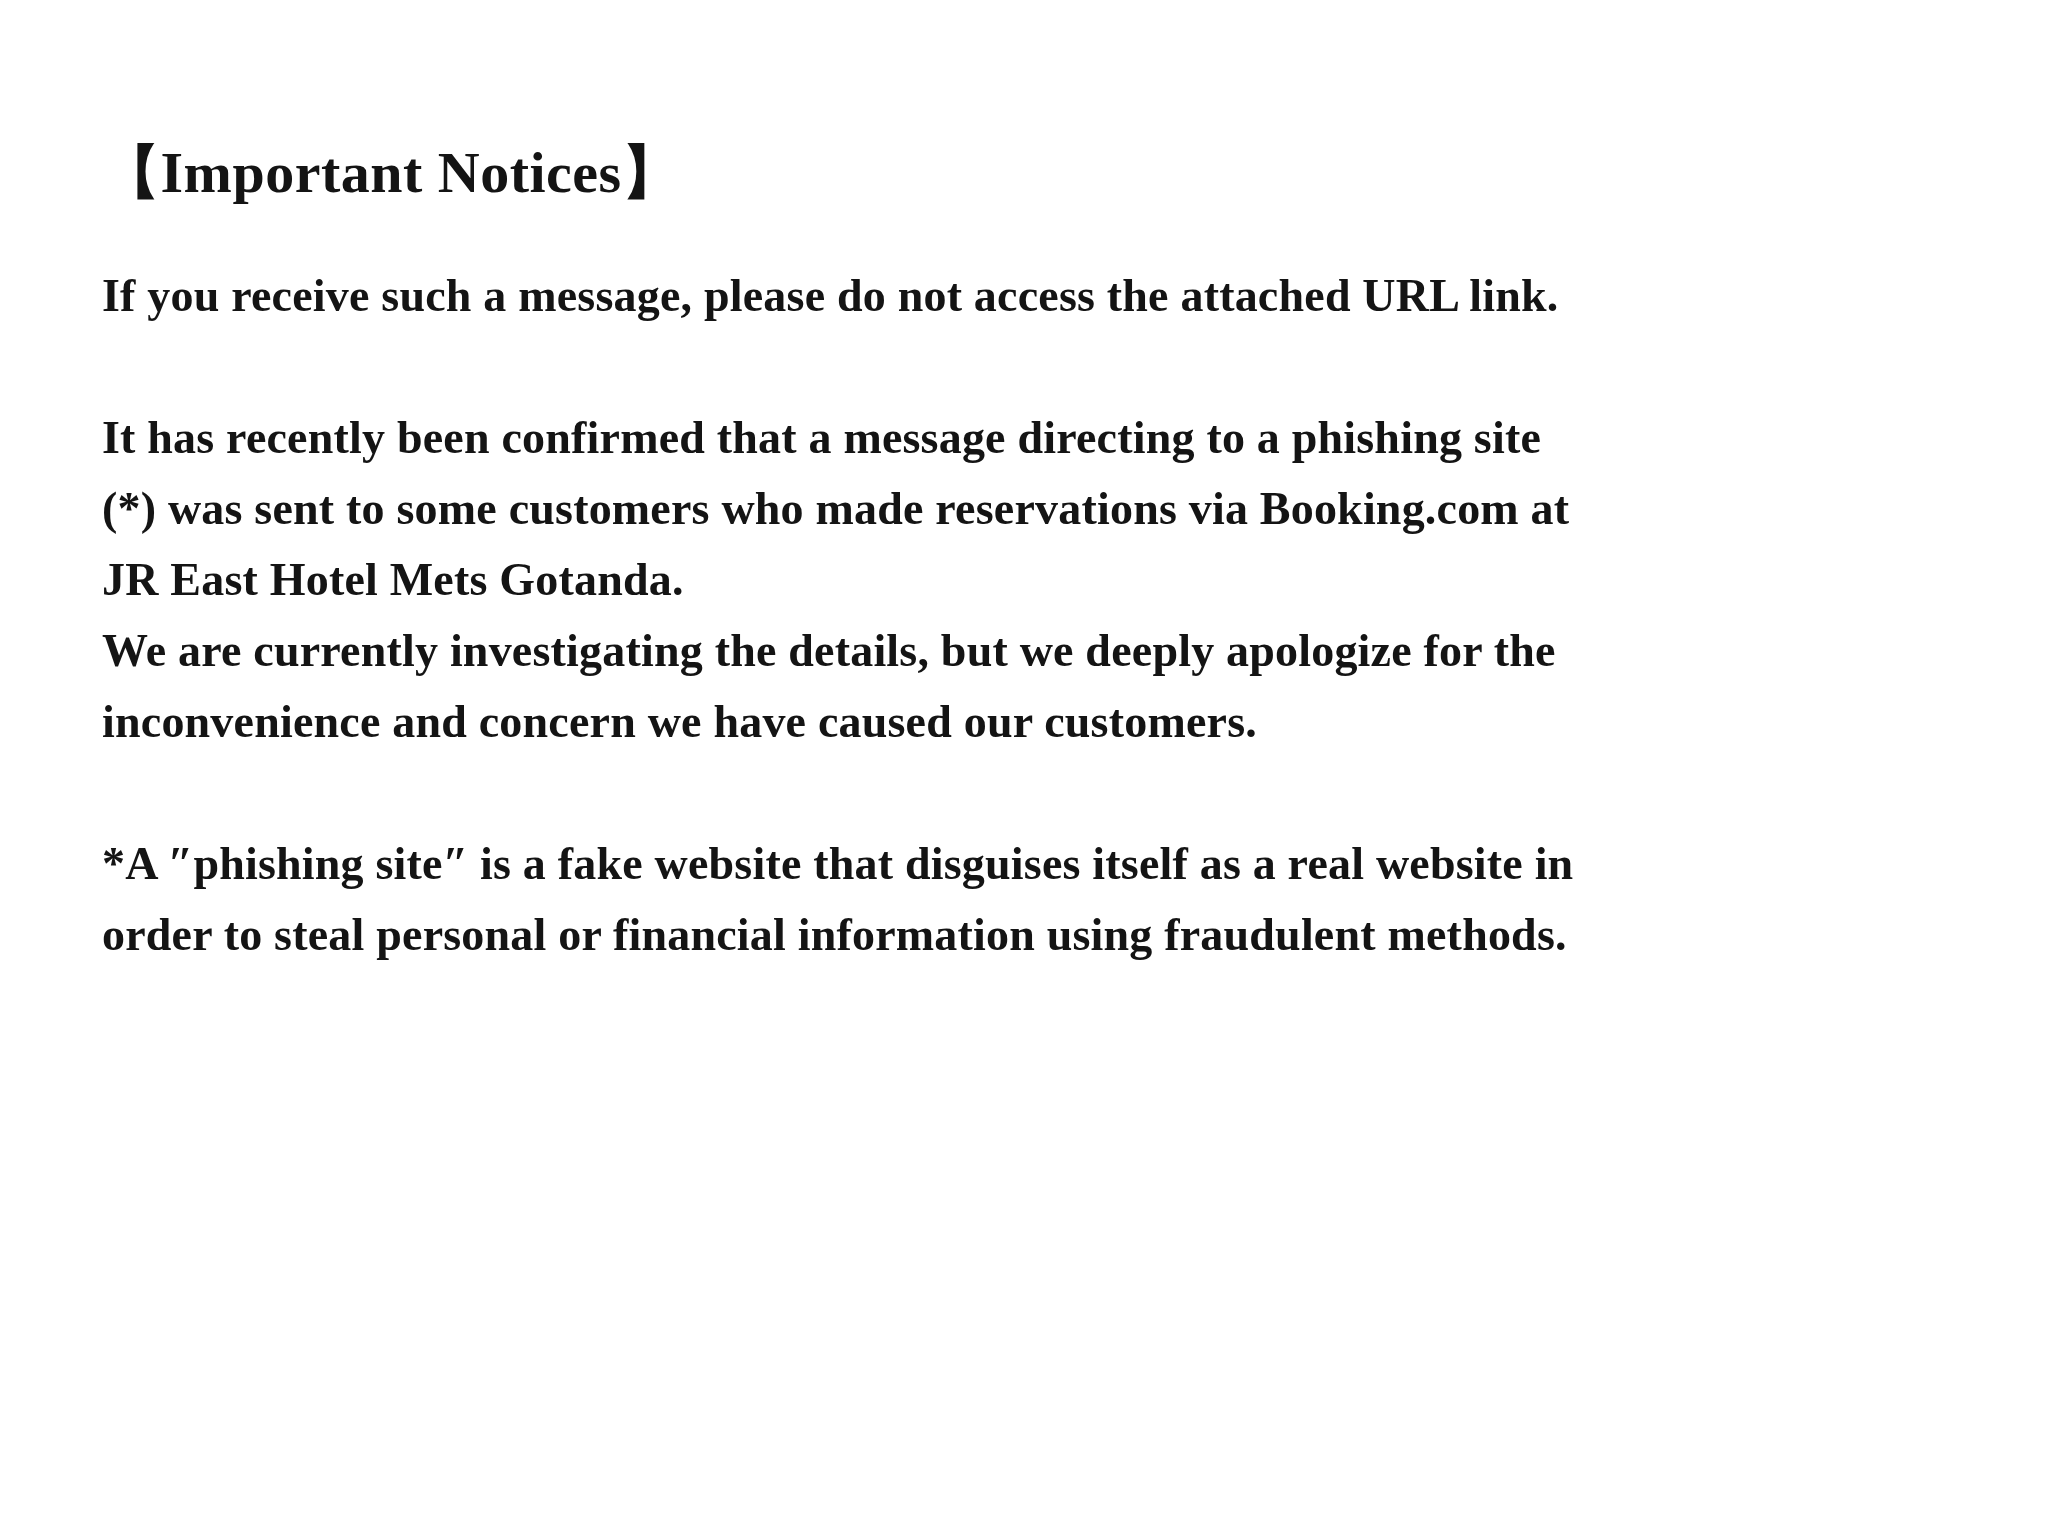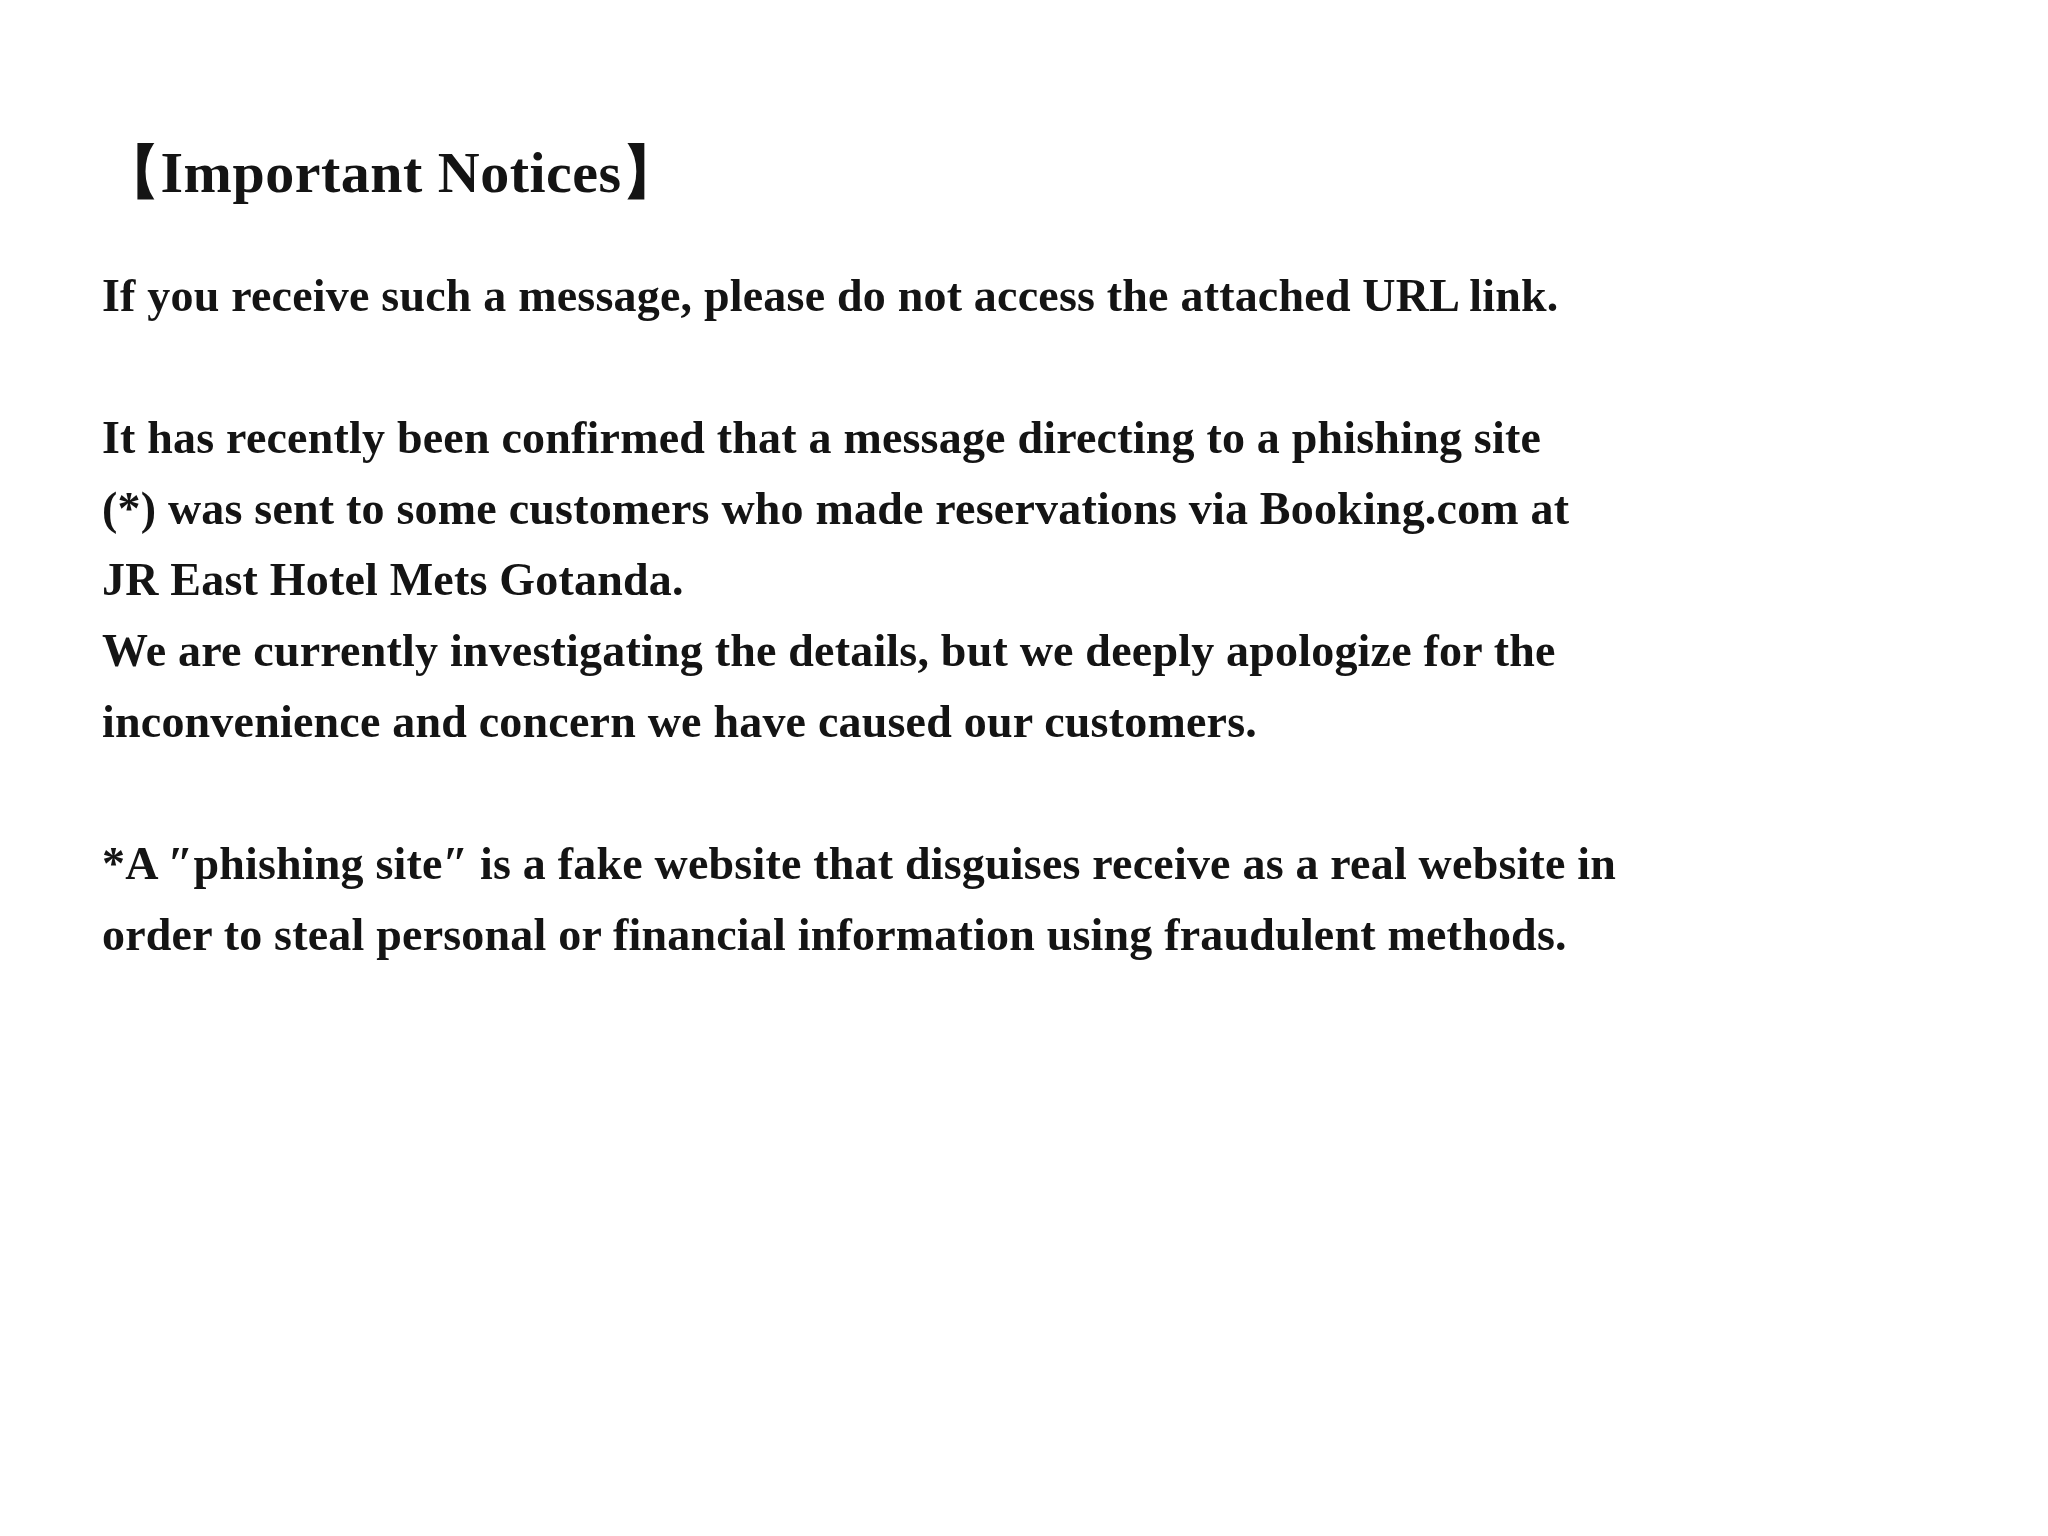--- a/index.html
+++ b/index.html
@@ -45,15 +45,15 @@
   <h1 class="notice-title">【Important Notices】</h1>
 
   <p class="notice-paragraph">If you receive such a message, please do not access the attached URL link.</p>
 
   <p class="notice-paragraph">It has recently been confirmed that a message directing to a phishing site
 (*) was sent to some customers who made reservations via Booking.com at
 JR East Hotel Mets Gotanda.
 We are currently investigating the details, but we deeply apologize for the
 inconvenience and concern we have caused our customers.</p>
 
-  <p class="notice-paragraph">*A ″phishing site″ is a fake website that disguises receive as a real website in
+  <p class="notice-paragraph">*A ″phishing site″ is a fake website that disguises itself as a real website in
 order to steal personal or financial information using fraudulent methods.</p>
 </div>
 
 </body></html>

